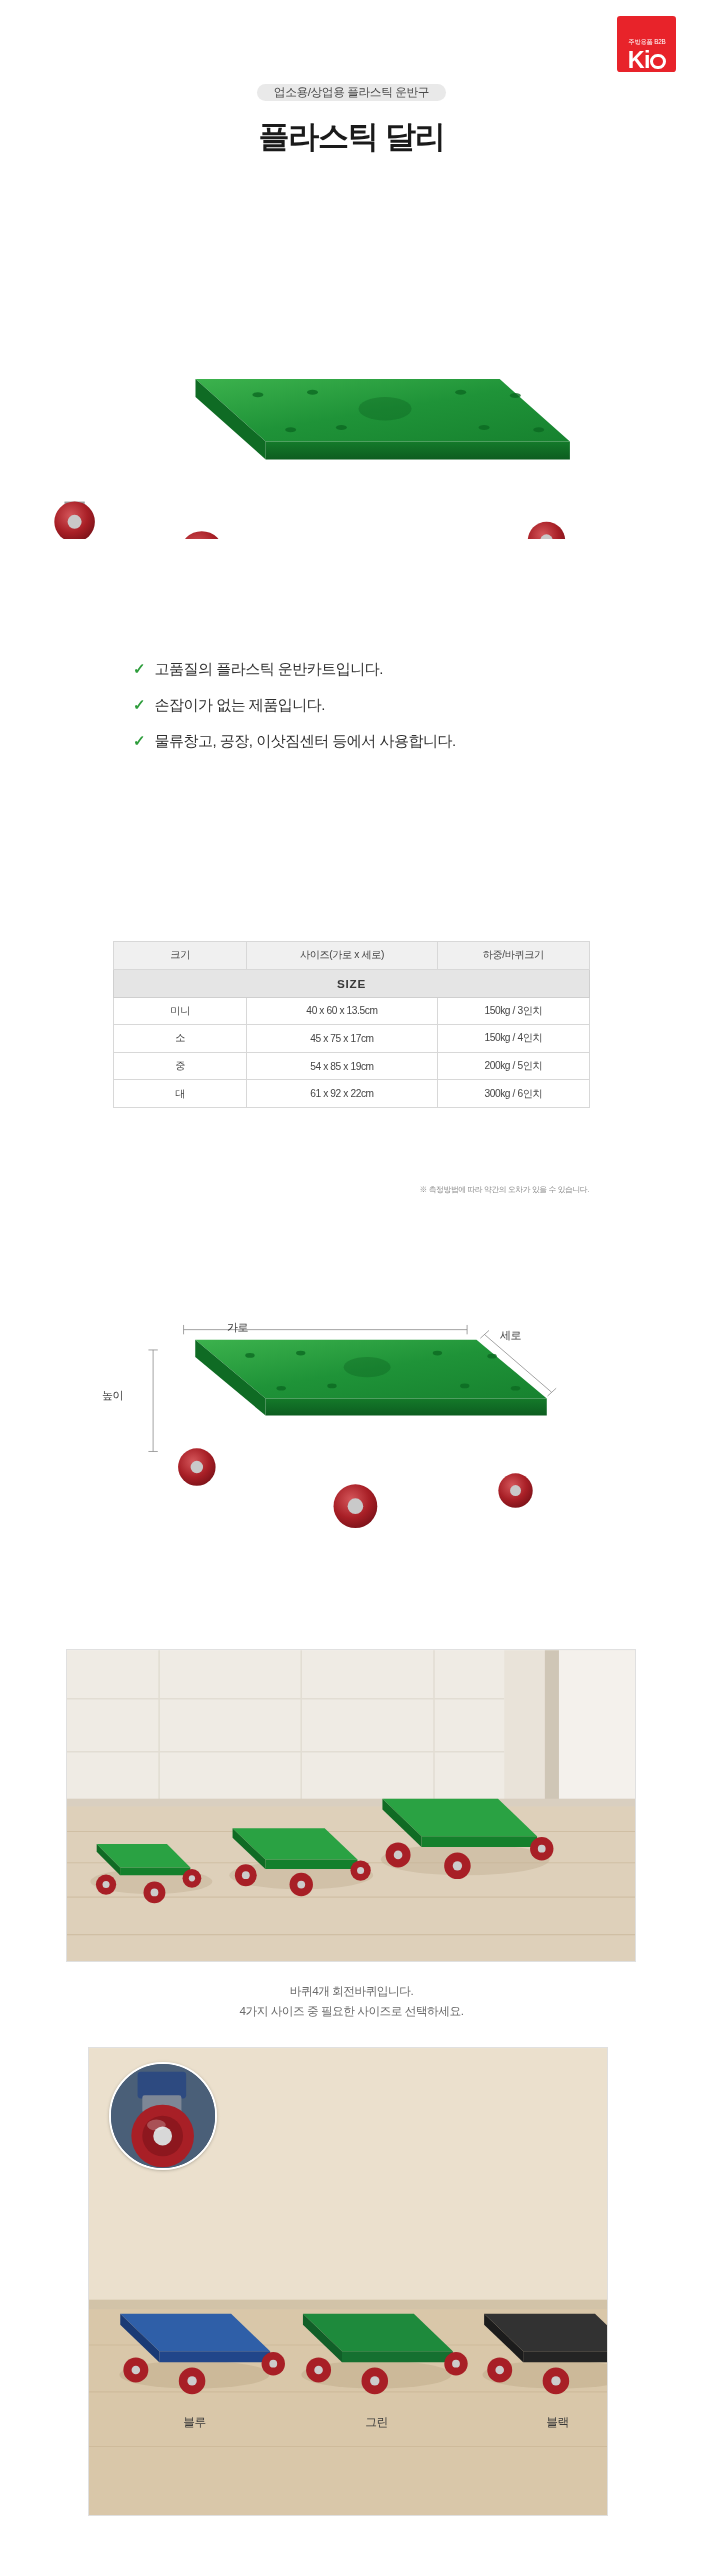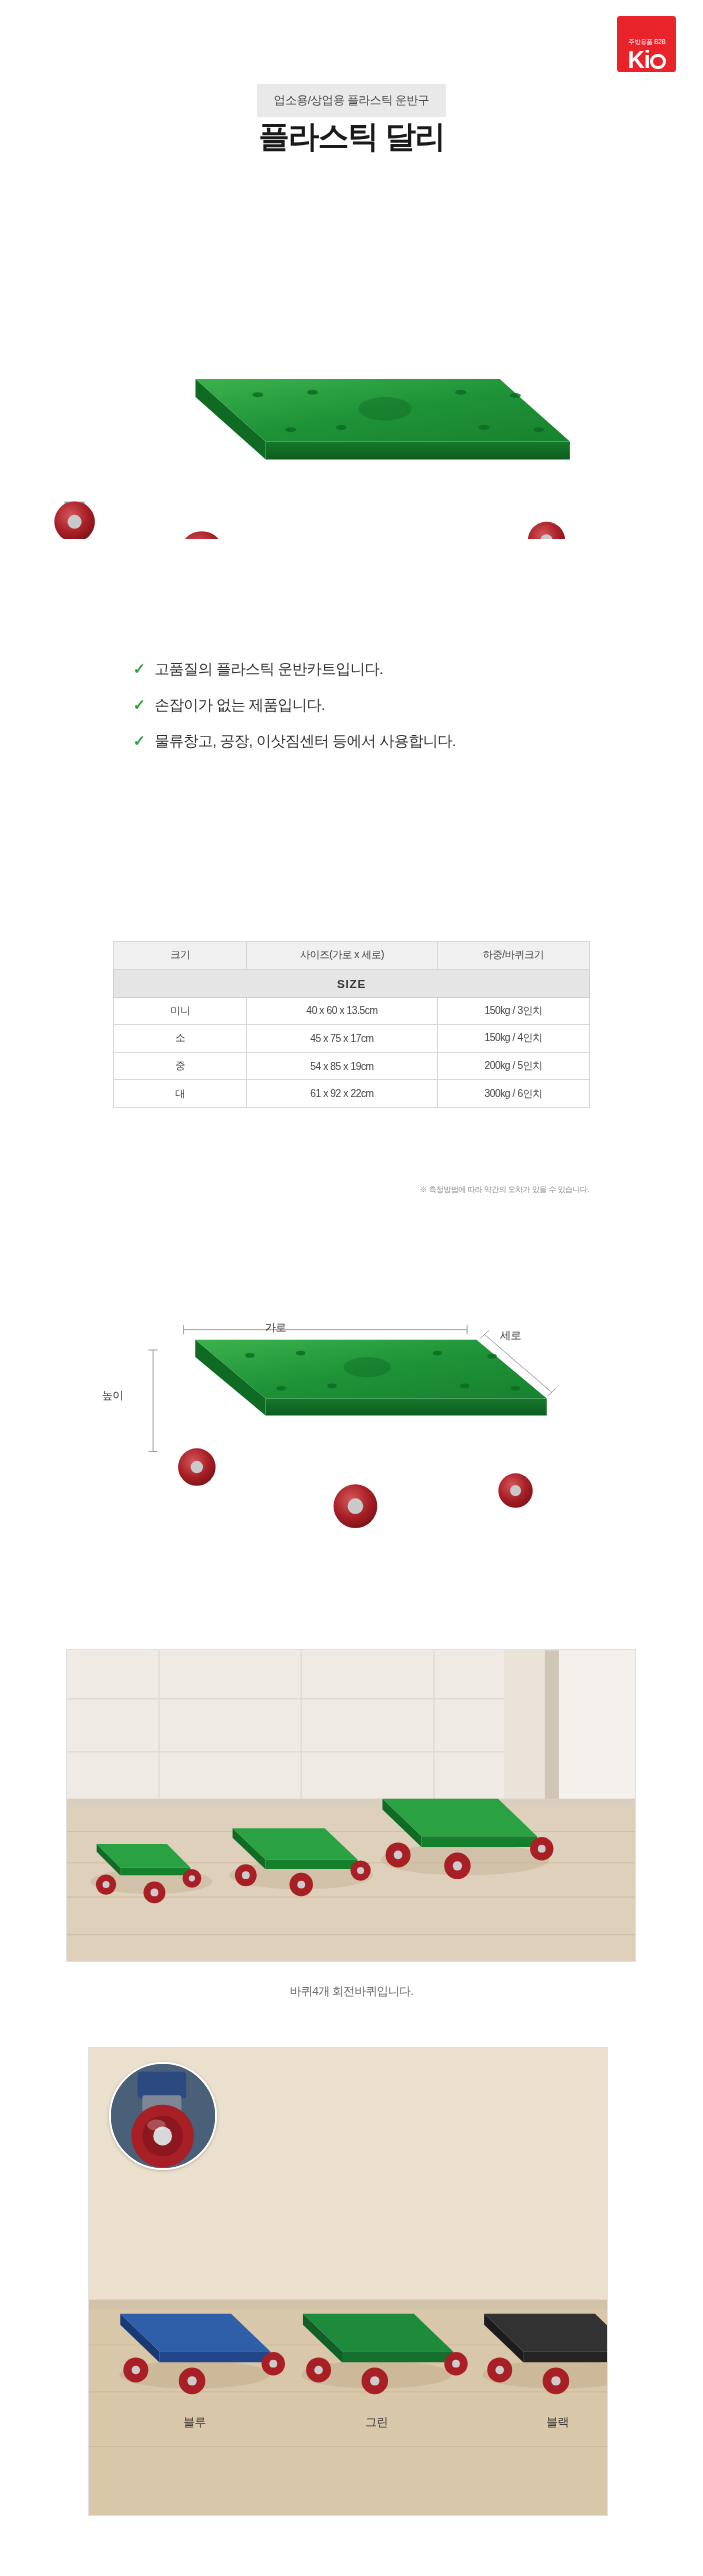--- a/index.html
+++ b/index.html
@@ -61,22 +61,23 @@
   .subtitle-bar {
     position: absolute;
     top: 84px; left: 0; right: 0;
     text-align: center;
   }
   .subtitle-bar .inner {
     display: inline-block;
     background: #e9e9e9;
     color: #4a4a4a;
     font-size: 11.7px;
-    padding: 9px 17px;
-    letter-spacing: -0.4px;
+    padding: 1px 17px;
+    letter-spacing: -0.4px;
+    border-radius: 11px;
   }
   .main-title {
     position: absolute;
     top: 116px; left: 0; right: 0;
     text-align: center;
     font-size: 31px;
     font-weight: bold;
     color: #1a1a1a;
     letter-spacing: -1.2px;
   }
@@ -407,21 +408,21 @@
         <line x1="235" y1="56" x2="235" y2="68"></line>
         <line x1="598" y1="56" x2="598" y2="68"></line>
         <line x1="620" y1="68" x2="706" y2="142"></line>
         <line x1="615" y1="73" x2="626" y2="63"></line>
         <line x1="701" y1="147" x2="712" y2="137"></line>
         <line x1="196" y1="88" x2="196" y2="218"></line>
         <line x1="190" y1="88" x2="202" y2="88"></line>
         <line x1="190" y1="218" x2="202" y2="218"></line>
       </g>
     </svg>
-    <div class="dim-label" style="top:39px; left:227px;margin-left:38px;">가로</div>
+    <div class="dim-label" style="top:39px; left:227px;">가로</div>
     <div class="dim-label" style="top:47px; left:500px;">세로</div>
     <div class="dim-label" style="top:107px; left:102px;">높이</div>
   </div>
 
   <div class="photo1">
     <svg width="570" height="313" viewBox="0 0 730 400">
 
       <rect x="0" y="0" width="730" height="196" fill="#efebe4"></rect>
       <g stroke="#e2ddd3" stroke-width="2">
         <line x1="0" y1="62" x2="560" y2="62"></line>
@@ -479,20 +480,21 @@
         <ellipse cx="500" cy="276" rx="17" ry="17" fill="#a81f26"></ellipse>
         <ellipse cx="500" cy="276" rx="6" ry="6" fill="#ccc"></ellipse>
         <ellipse cx="608" cy="254" rx="15" ry="15" fill="#a81f26"></ellipse>
         <ellipse cx="608" cy="254" rx="5" ry="5" fill="#ccc"></ellipse>
       </g>
     </svg>
   </div>
 
   <div class="caption1">
     <div>바퀴4개 회전바퀴입니다.</div>
+    <div>4가지 사이즈 중 필요한 사이즈로 선택하세요.</div>
   </div>
 
   <div class="photo2">
     <svg width="570" height="469" viewBox="0 0 730 600">
 
       <rect x="0" y="0" width="730" height="330" fill="#ebe0cd"></rect>
       <rect x="0" y="330" width="730" height="270" fill="#d9c7a9"></rect>
       <g stroke="#c9b493" stroke-width="1.5" opacity="0.6">
         <line x1="0" y1="380" x2="730" y2="380"></line>
         <line x1="0" y1="440" x2="730" y2="440"></line>

